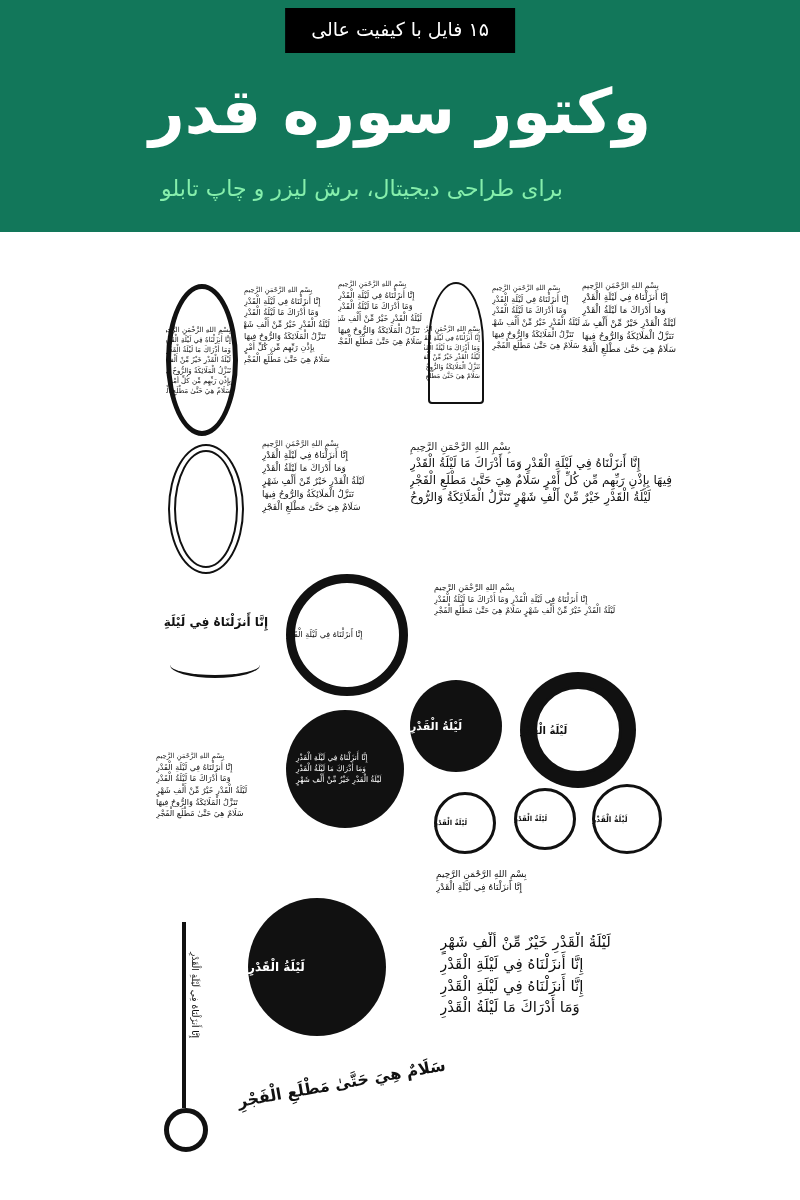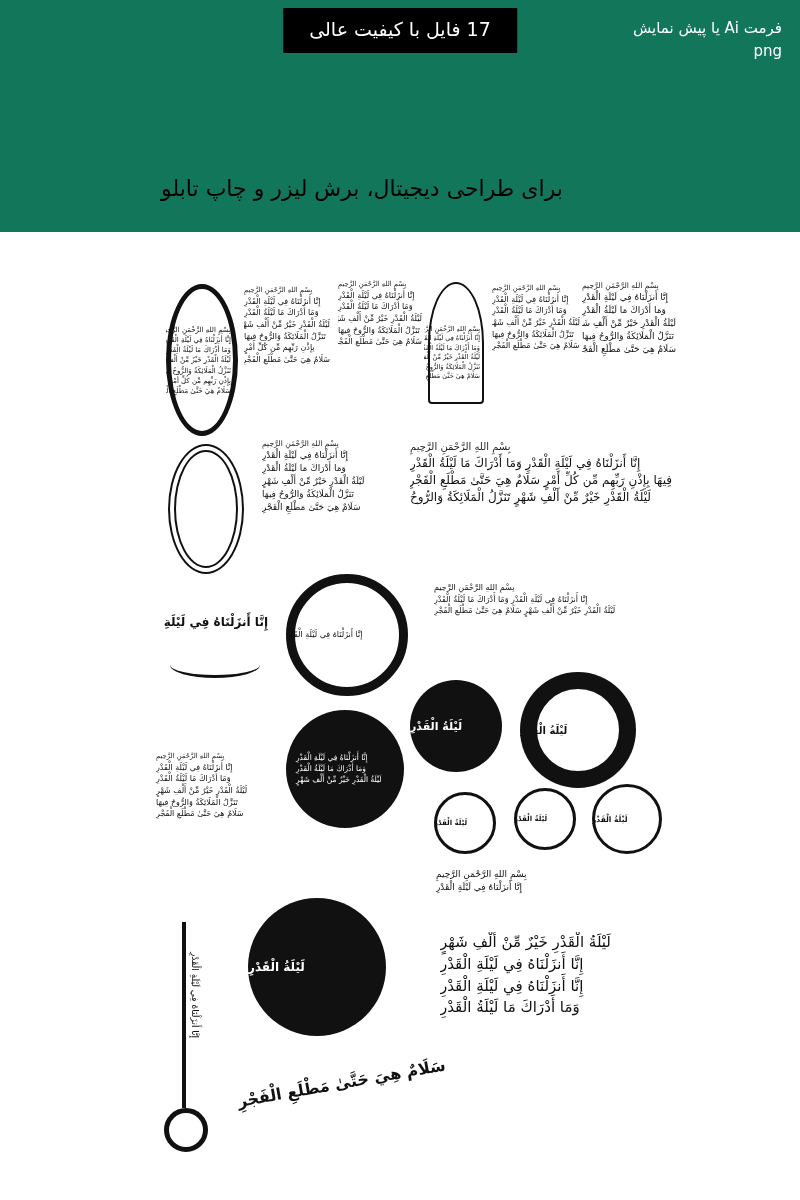--- a/index.html
+++ b/index.html
@@ -65,21 +65,21 @@
     font-weight: bold;
     line-height: 1.1;
     direction: rtl;
   }
   .sub-title {
     position: absolute;
     top: 176px;
     left: 0;
     width: 724px;
     text-align: center;
-    color: #000000;
+    color: #86efac;
     font-size: 22px;
     line-height: 1.2;
     direction: rtl;
   }
 
   
   .gallery {
     position: absolute;
     left: 0;
     top: 232px;
@@ -144,27 +144,24 @@
   }
   .rot { display: inline-block; }
 </style>
 </head>
 <body>
 
 <div class="page">
 
   <div class="banner">
 
-    <div class="badge">17 فایل با کیفیت عالی</div>
-
-    <div class="format-note">
-      <span>فرمت Ai یا پیش نمایش</span>
-      <span class="line2">png</span>
-    </div>
-
+    <div class="badge">۱۵ فایل با کیفیت عالی</div>
+
+
+    <div class="main-title">وکتور سوره قدر</div>
 
     <div class="sub-title">برای طراحی دیجیتال، برش لیزر و چاپ تابلو</div>
   </div>
 
   <div class="gallery">
 
     <div class="art" style="left:166px; top:52px; width:72px; height:152px;">
       <div class="oval oval-thick" style="position:absolute; inset:0;"></div>
       <div class="inner-text" style="font-size:7px; padding:0 7px;">
         <span class="ln">بِسْمِ اللهِ الرَّحْمَنِ الرَّحِيمِ</span>

